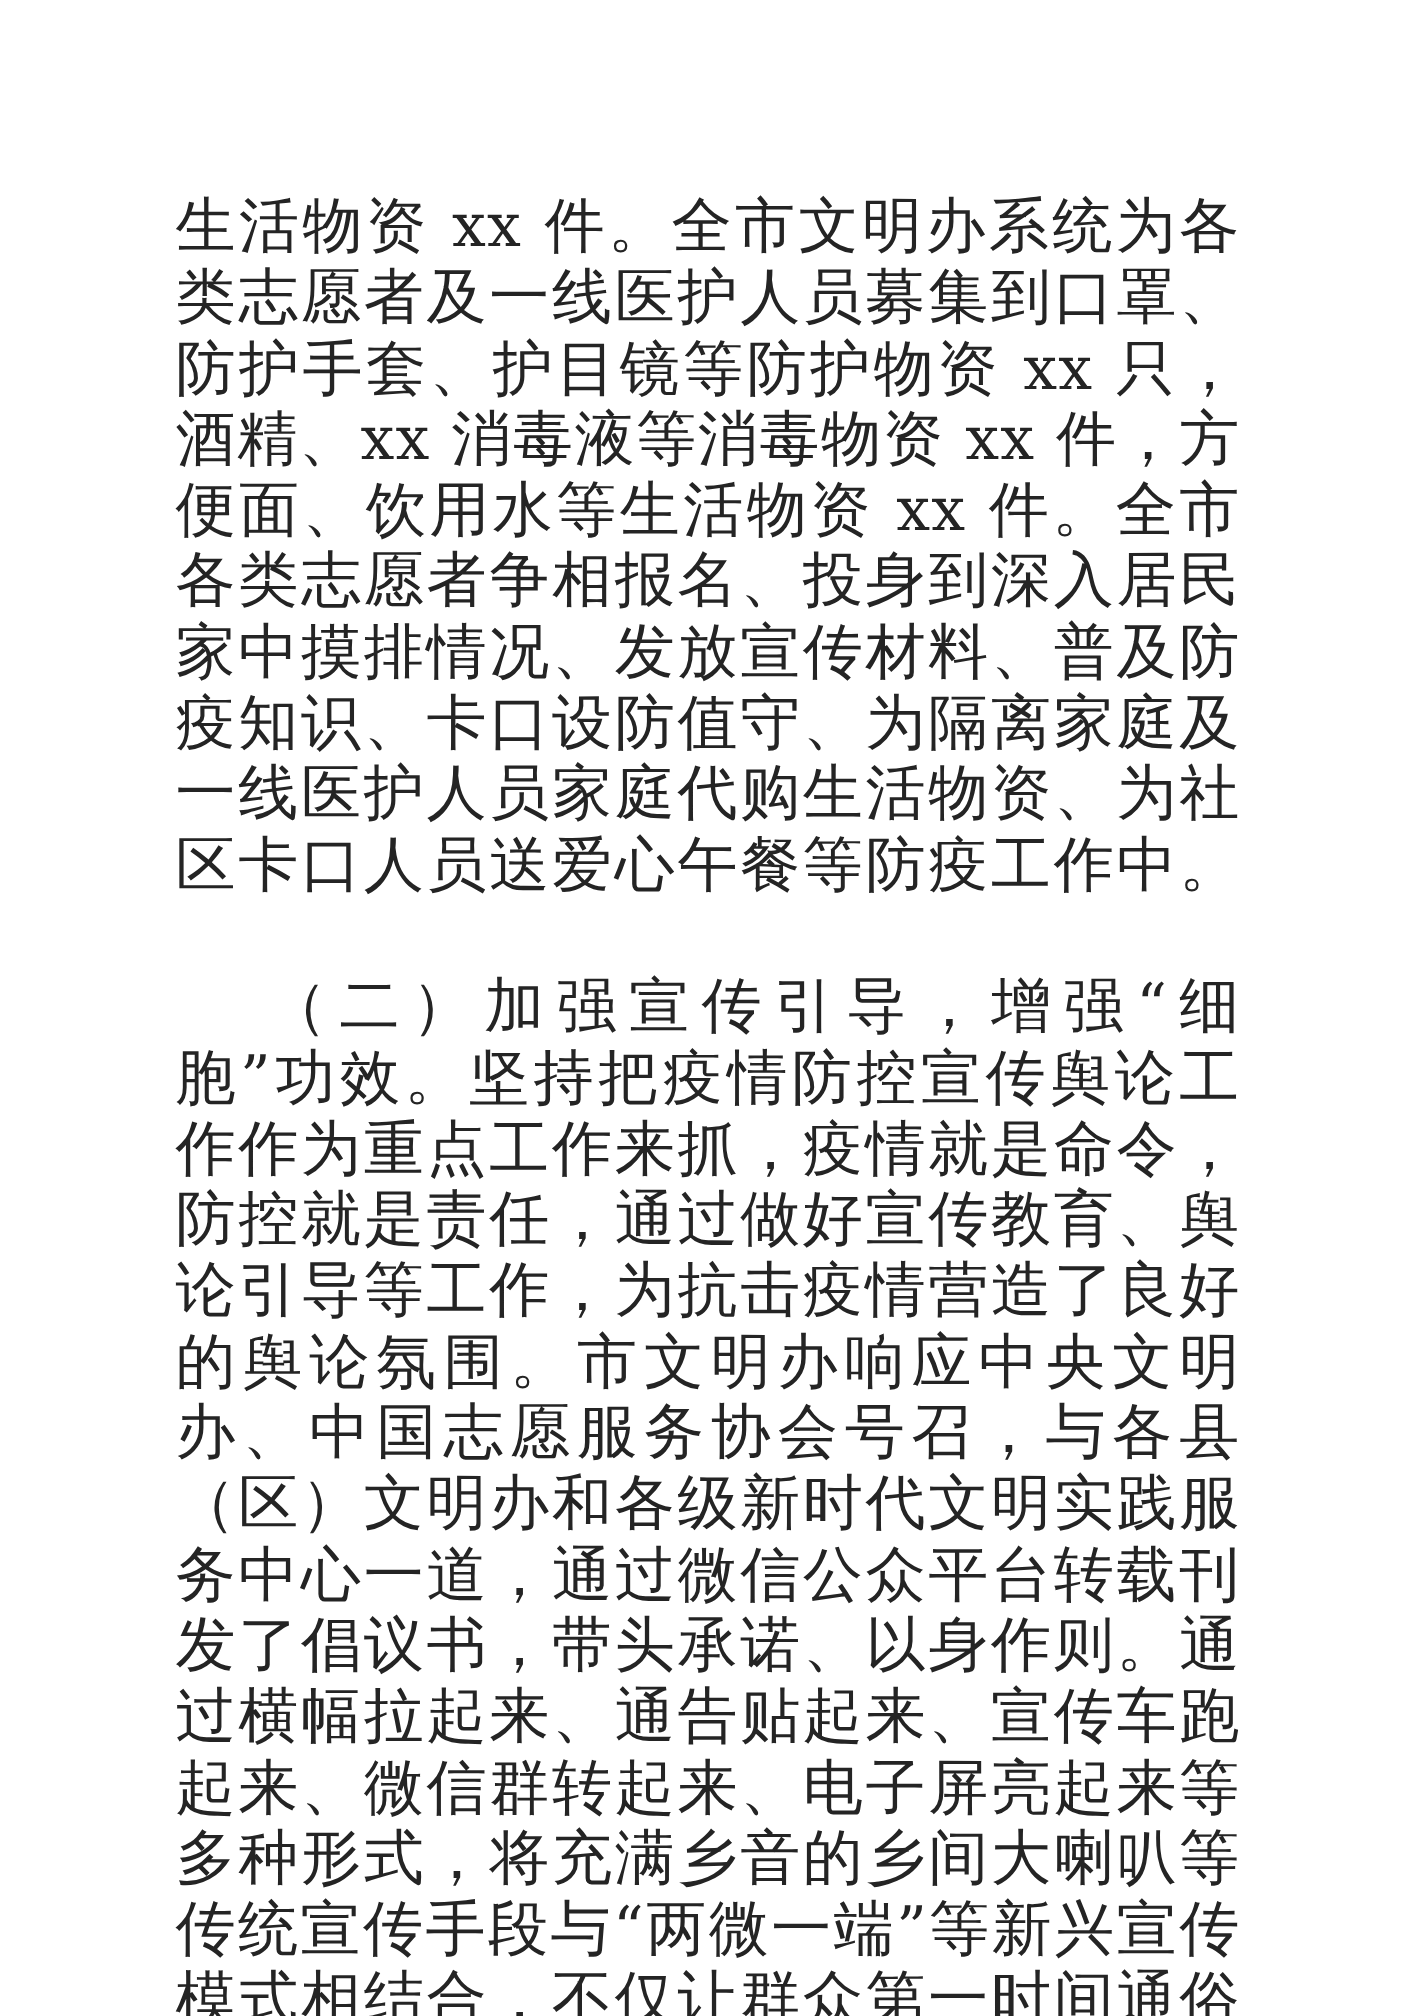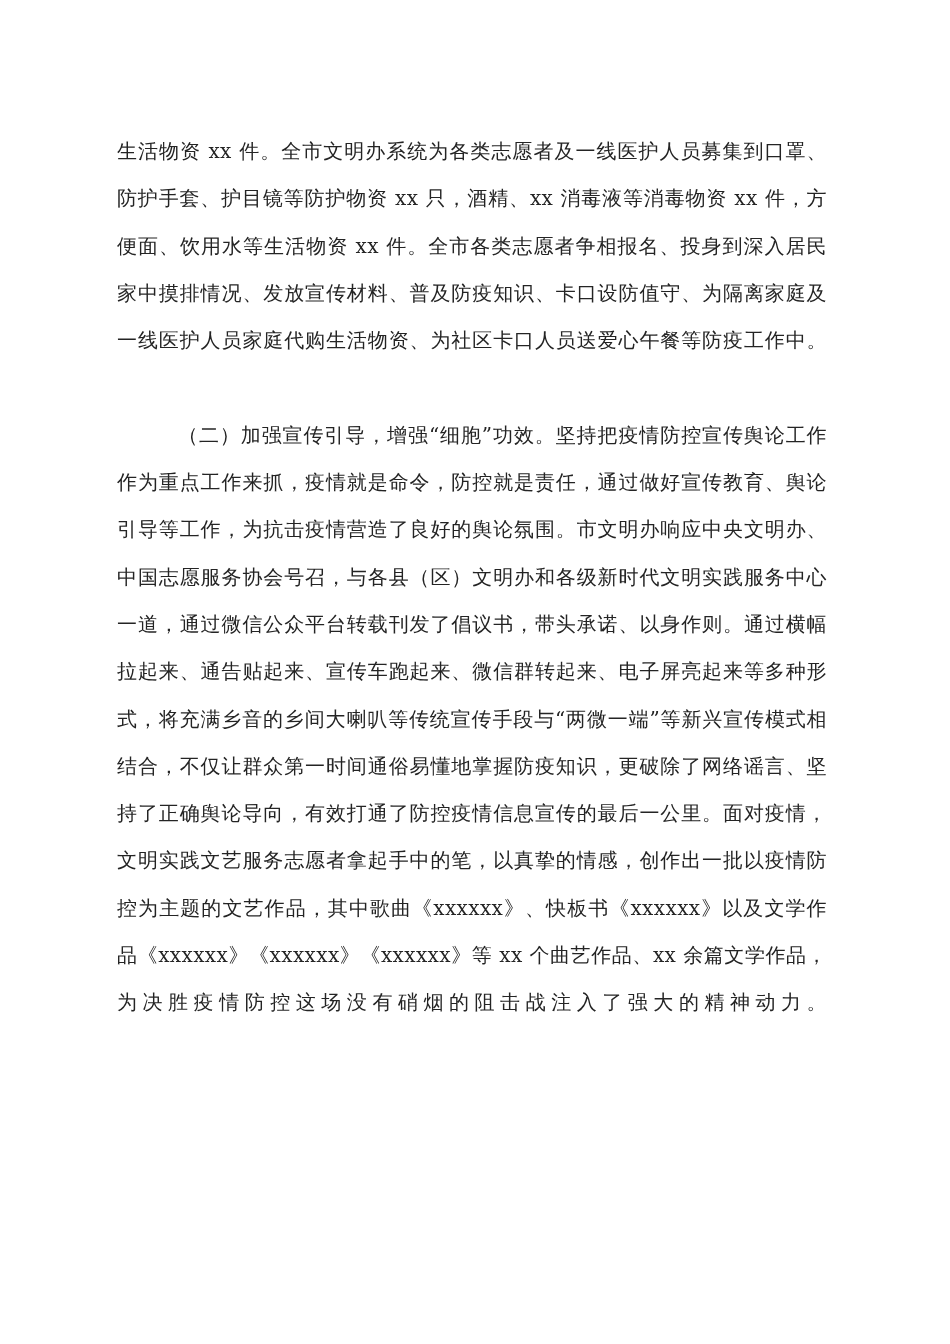--- a/index.html
+++ b/index.html
@@ -25,21 +25,21 @@
   .page-body {
     position: absolute;
     left: 117px;
     top: 128px;
     width: 710px;
   }
 
   .para {
     margin: 0;
     padding: 0;
-    font-size: 20px;
+    font-size: 40px;
     line-height: 47.3px;
     color: #242424;
     text-align: justify;
     text-justify: inter-character;
     letter-spacing: 0.02em;
     word-break: break-all;
     -webkit-font-smoothing: antialiased;
   }
 
   .para + .para {

